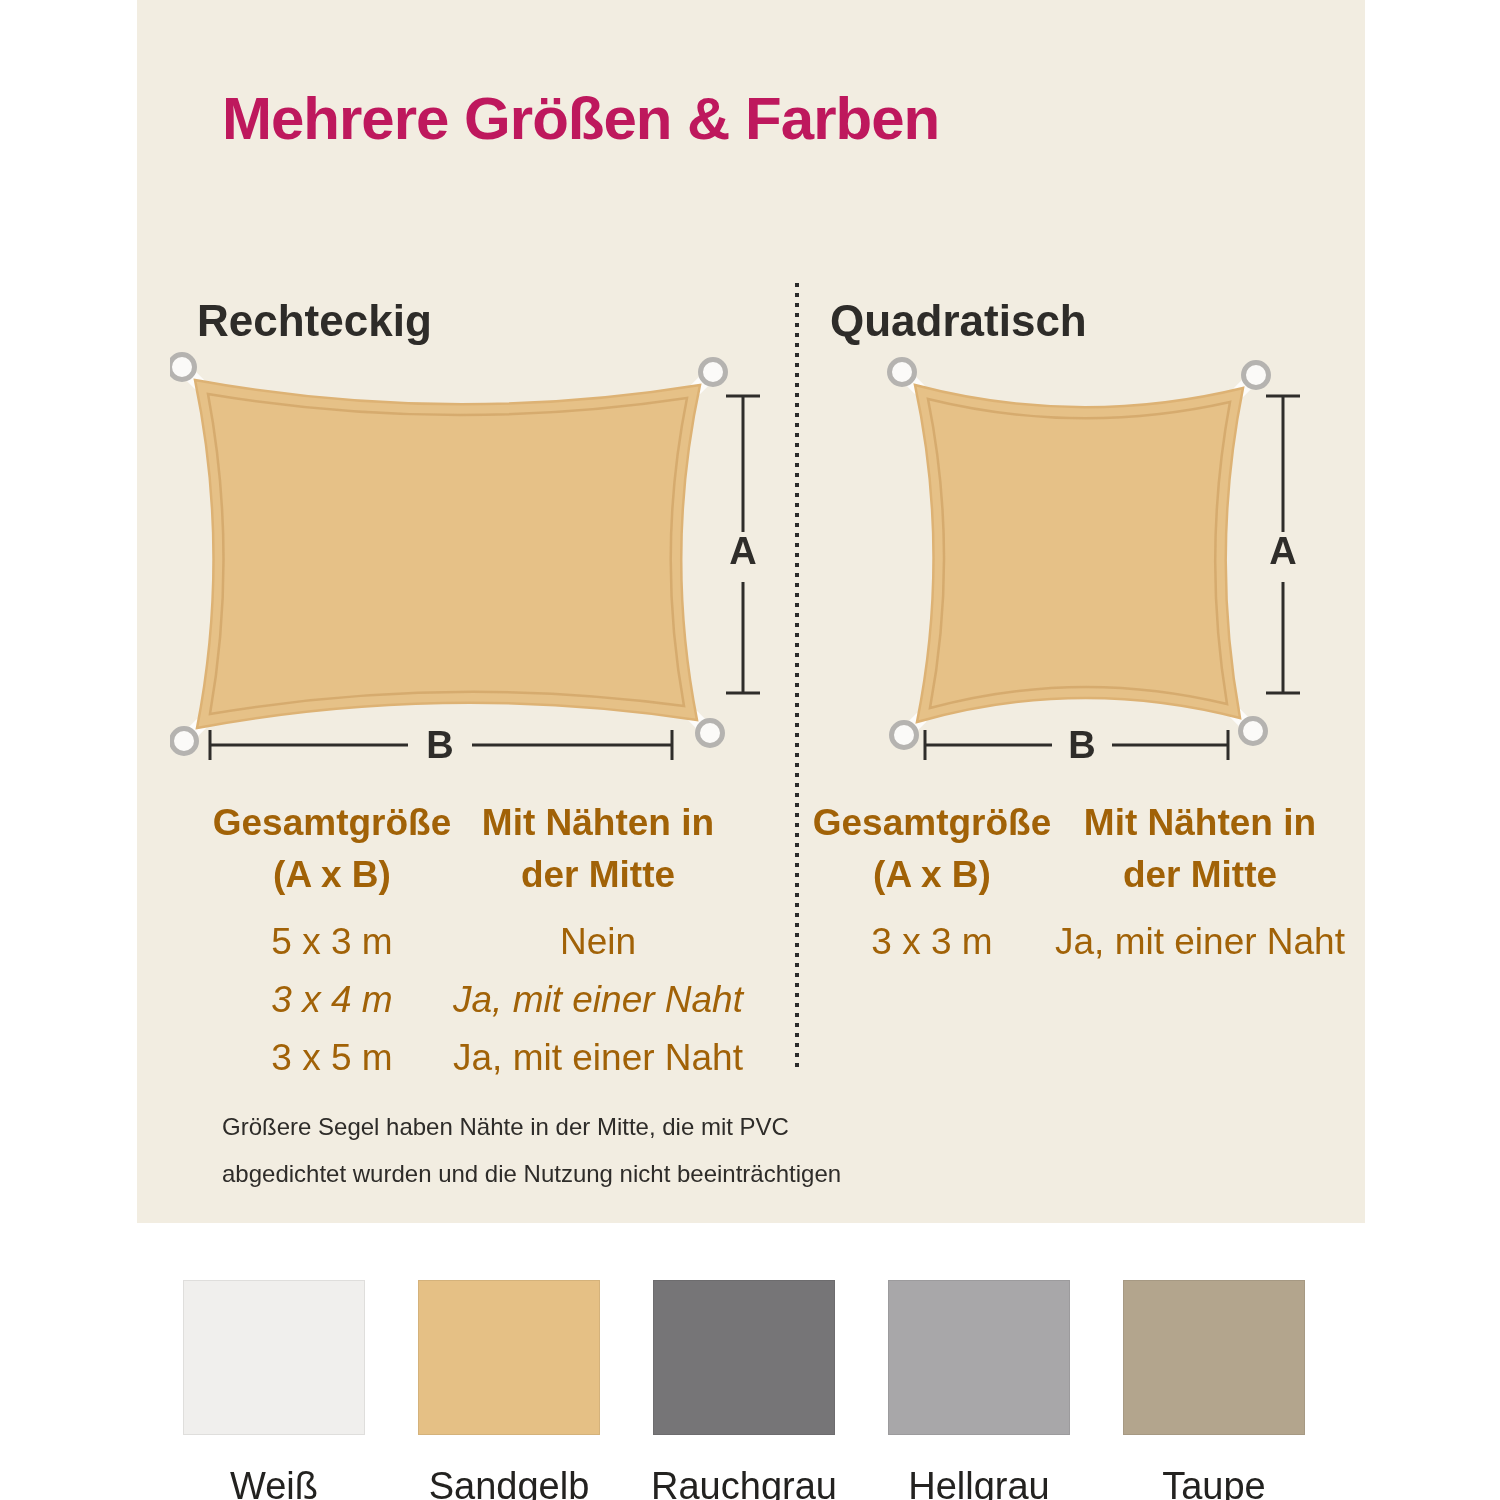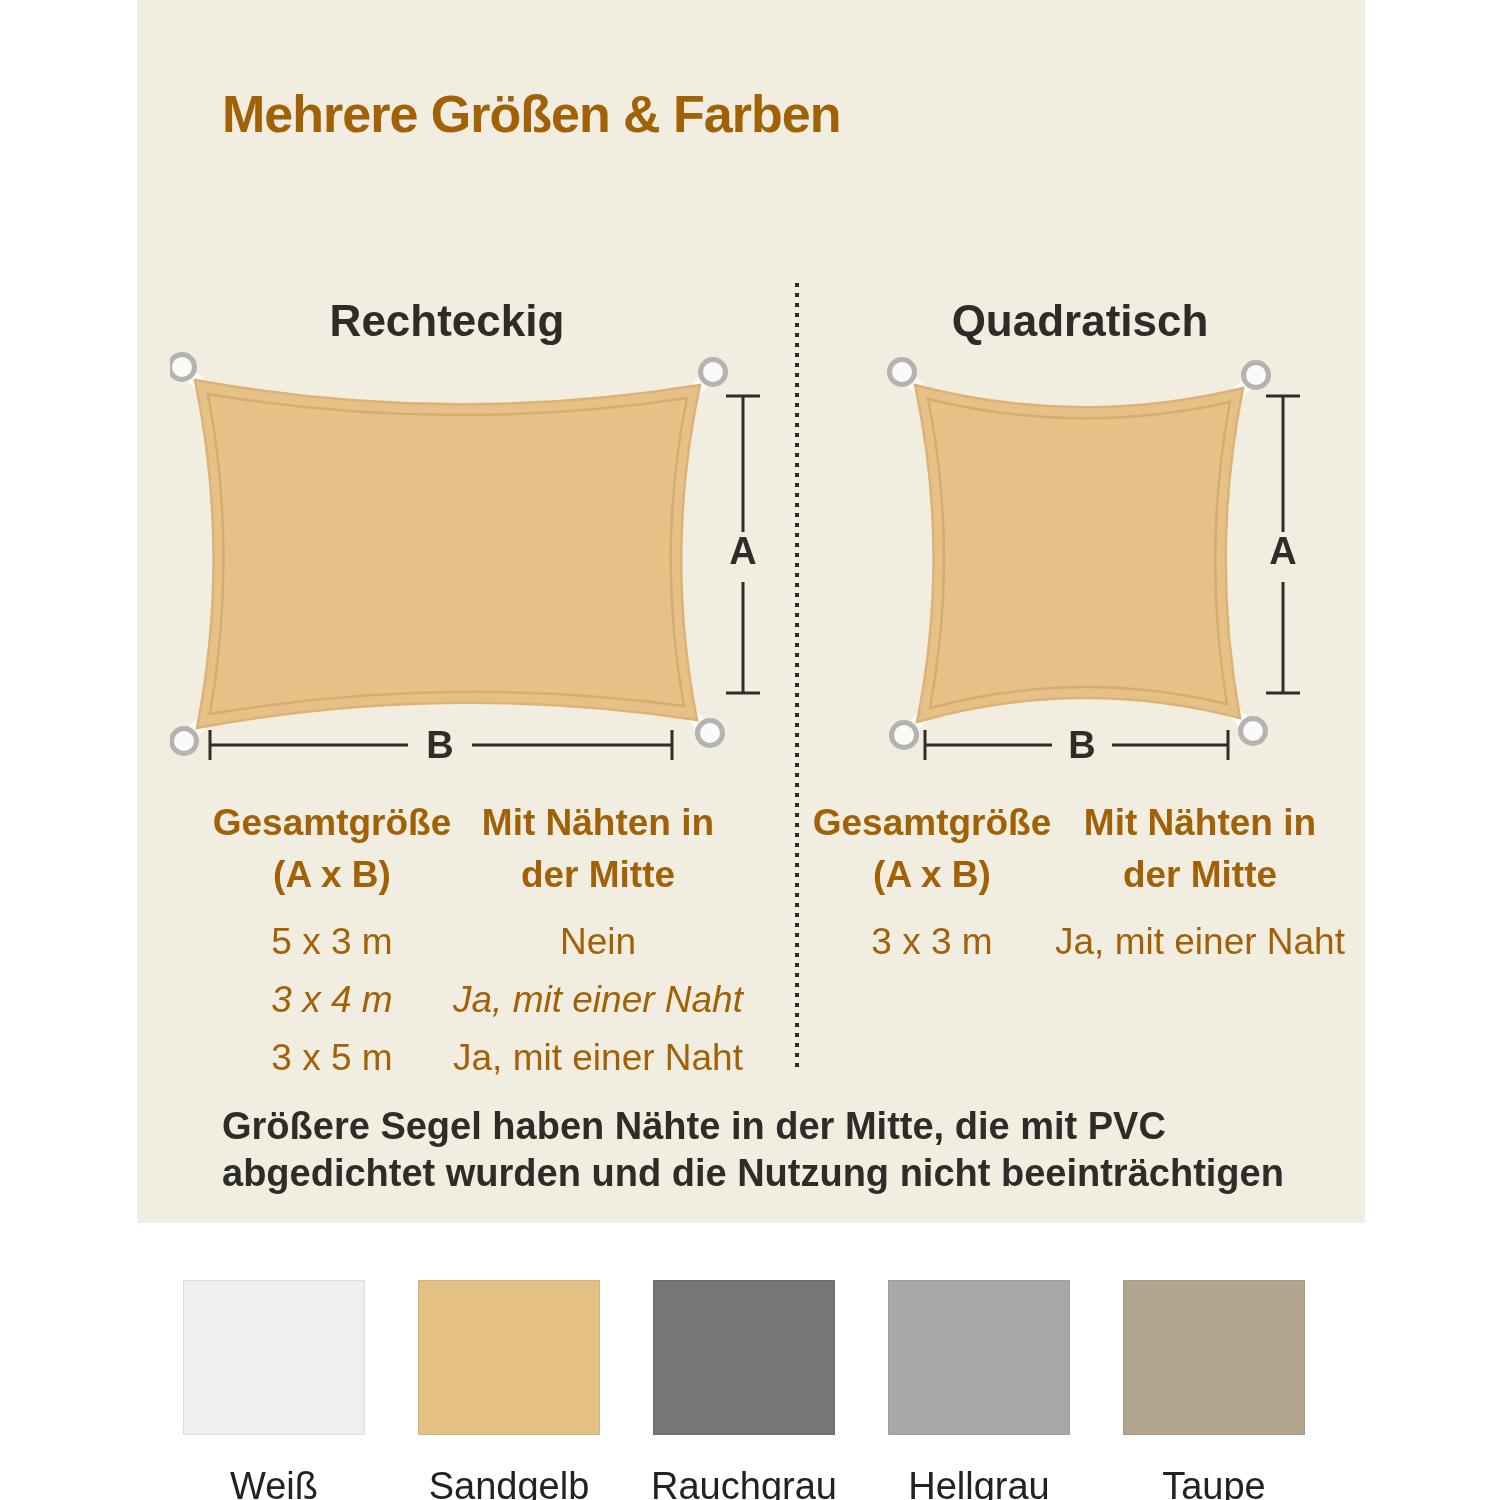--- a/index.html
+++ b/index.html
@@ -3,40 +3,40 @@
 <meta charset="utf-8">
 <style>
   html,body{margin:0;padding:0;background:#ffffff;}
   #canvas{
     position:relative;width:1500px;height:1500px;overflow:hidden;
     background:#ffffff;color:#2e2c29;
     font-family:"Liberation Sans", sans-serif;
   }
   .abs{position:absolute;}
   #panel{left:137px;top:0;width:1228px;height:1223px;background:#f2ede1;}
-  #title{left:222px;top:84px;font-size:52px;font-weight:700;letter-spacing:-1px;color:#a16207;}
+  #title{left:222px;top:84px;font-size:60px;font-weight:700;letter-spacing:-1px;color:#be185d;}
   #subtitle{left:224px;top:170px;font-size:42px;font-weight:400;color:#35322e;}
-  .section-heading{top:296px;width:500px;text-align:center;font-size:44px;font-weight:700;color:#2e2c29;}
+  .section-heading{top:296px;width:500px;text-align:left;font-size:44px;font-weight:700;color:#2e2c29;}
   #heading-left{left:197px;}
   #heading-right{left:830px;}
   #divider{left:795px;top:283px;width:4px;height:785px;
     background-image:repeating-linear-gradient(to bottom,#2b2b2b 0 4px,transparent 4px 10px);}
   .sail-svg{display:block;}
   #sail-rect{left:170px;top:352px;}
   #sail-square{left:880px;top:352px;}
   .cell{position:absolute;text-align:center;font-size:37px;line-height:44px;color:#a16207;}
   .th{font-weight:700;line-height:52px;top:797px;}
   .lc1{left:182px;width:300px;}
   .lc2{left:448px;width:300px;}
   .rc1{left:782px;width:300px;}
   .rc2{left:1048px;width:304px;}
   .r0{top:920px;}
   .r1{top:978px;font-style:italic;}
   .r2{top:1036px;}
-  #note{left:222px;top:1103px;font-size:38px;font-weight:700;line-height:47px;color:#2e2c29;}
+  #note{left:222px;top:1103px;font-size:24px;font-weight:400;line-height:47px;color:#2e2c29;}
   .swatch{position:absolute;top:1280px;width:220px;text-align:center;}
   .swatch-box{width:182px;height:155px;margin:0 auto;box-shadow:inset 0 0 0 1px rgba(0,0,0,0.07);}
   .swatch-label{margin-top:30px;font-size:38px;color:#232220;}
   .sw0{left:164px;} .sw1{left:399px;} .sw2{left:634px;} .sw3{left:869px;} .sw4{left:1104px;}
   .dim-label{font-size:38px;font-weight:700;}
 </style>
 </head>
 <body>
 
 <div id="canvas">

